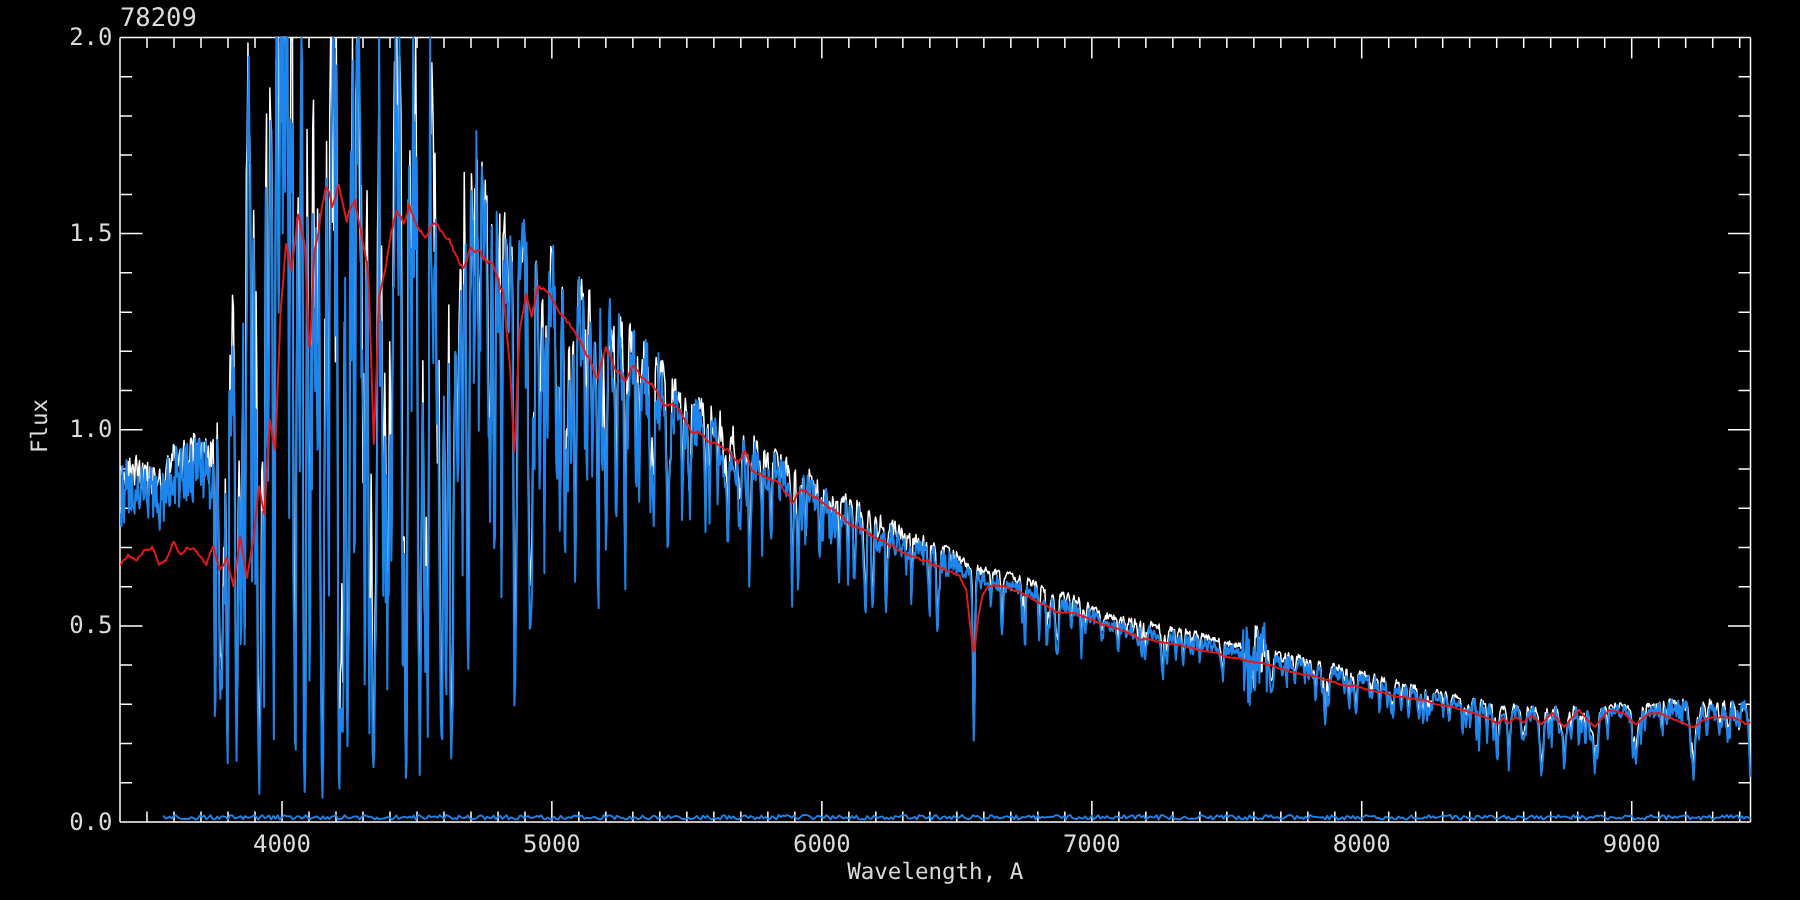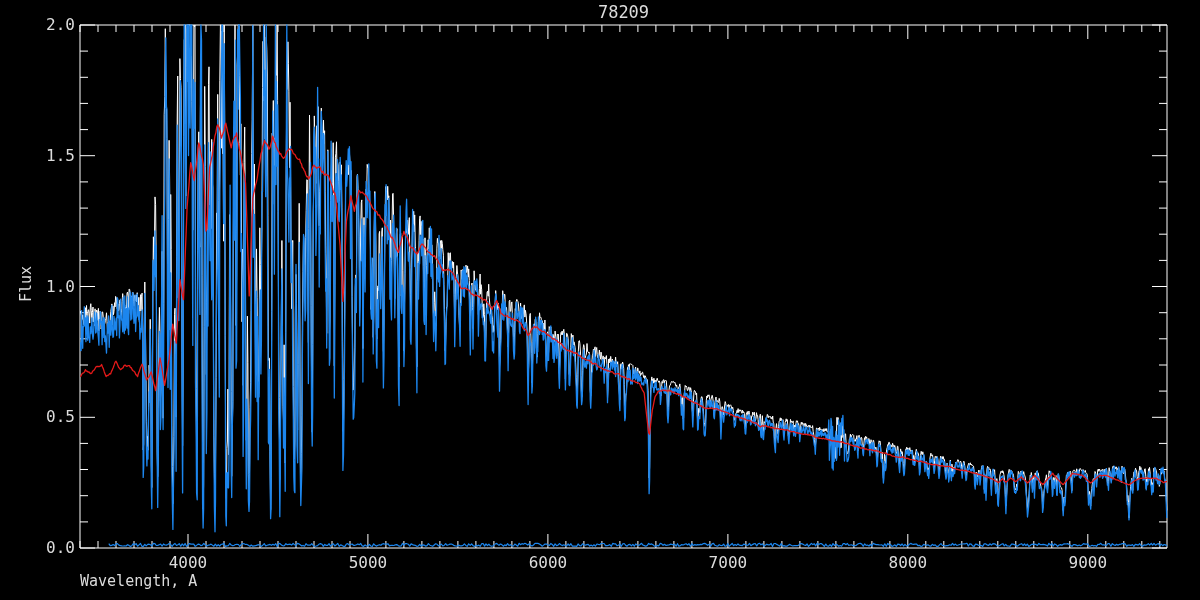--- a/index.html
+++ b/index.html
@@ -1,21 +1,21 @@
 <!DOCTYPE html>
 <html><head>
 <meta charset="utf-8">
 <style>
   html,body{margin:0;padding:0;background:#000;}
   #stage{position:relative;width:1200px;height:600px;background:#000;overflow:hidden;
          font-family:"DejaVu Sans Mono","Liberation Mono",monospace;}
   svg{position:absolute;left:0;top:0;}
   .lbl{position:absolute;color:#dcdcdc;}
-  #title{left:80px;top:2px;width:1087px;text-align:center;font-size:17px;}
-  #xlabel{left:80px;top:572px;width:1087px;text-align:left;font-size:15px;}
+  #title{left:80px;top:2px;width:1087px;font-size:17px;}
+  #xlabel{left:80px;top:572px;width:1087px;text-align:center;font-size:15px;}
   #ylabel{left:8px;top:275px;font-size:15px;transform:rotate(-90deg);transform-origin:center;}
 </style>
 </head>
 <body>
 
 <div id="stage">
   <svg id="chart" width="1200" height="600">
       <path d="M80 25H1167M80 548H1167M80 25V548M1167 25V548M80.0 548v-7M80.0 25v7M98.0 548v-7M98.0 25v7M116.0 548v-7M116.0 25v7M134.0 548v-7M134.0 25v7M152.0 548v-7M152.0 25v7M170.0 548v-7M170.0 25v7M188.0 548v-14M188.0 25v14M206.0 548v-7M206.0 25v7M224.0 548v-7M224.0 25v7M242.0 548v-7M242.0 25v7M260.0 548v-7M260.0 25v7M278.0 548v-7M278.0 25v7M296.0 548v-7M296.0 25v7M314.0 548v-7M314.0 25v7M332.0 548v-7M332.0 25v7M350.0 548v-7M350.0 25v7M367.9 548v-14M367.9 25v14M385.9 548v-7M385.9 25v7M403.9 548v-7M403.9 25v7M421.9 548v-7M421.9 25v7M439.9 548v-7M439.9 25v7M457.9 548v-7M457.9 25v7M475.9 548v-7M475.9 25v7M493.9 548v-7M493.9 25v7M511.9 548v-7M511.9 25v7M529.9 548v-7M529.9 25v7M547.9 548v-14M547.9 25v14M565.9 548v-7M565.9 25v7M583.9 548v-7M583.9 25v7M601.9 548v-7M601.9 25v7M619.9 548v-7M619.9 25v7M637.9 548v-7M637.9 25v7M655.9 548v-7M655.9 25v7M673.9 548v-7M673.9 25v7M691.9 548v-7M691.9 25v7M709.9 548v-7M709.9 25v7M727.9 548v-14M727.9 25v14M745.9 548v-7M745.9 25v7M763.9 548v-7M763.9 25v7M781.9 548v-7M781.9 25v7M799.9 548v-7M799.9 25v7M817.9 548v-7M817.9 25v7M835.9 548v-7M835.9 25v7M853.9 548v-7M853.9 25v7M871.9 548v-7M871.9 25v7M889.9 548v-7M889.9 25v7M907.8 548v-14M907.8 25v14M925.8 548v-7M925.8 25v7M943.8 548v-7M943.8 25v7M961.8 548v-7M961.8 25v7M979.8 548v-7M979.8 25v7M997.8 548v-7M997.8 25v7M1015.8 548v-7M1015.8 25v7M1033.8 548v-7M1033.8 25v7M1051.8 548v-7M1051.8 25v7M1069.8 548v-7M1069.8 25v7M1087.8 548v-14M1087.8 25v14M1105.8 548v-7M1105.8 25v7M1123.8 548v-7M1123.8 25v7M1141.8 548v-7M1141.8 25v7M1159.8 548v-7M1159.8 25v7M80 548.0h15M1167 548.0h-15M80 521.9h8M1167 521.9h-8M80 495.7h8M1167 495.7h-8M80 469.5h8M1167 469.5h-8M80 443.4h8M1167 443.4h-8M80 417.3h15M1167 417.3h-15M80 391.1h8M1167 391.1h-8M80 365.0h8M1167 365.0h-8M80 338.8h8M1167 338.8h-8M80 312.7h8M1167 312.7h-8M80 286.5h15M1167 286.5h-15M80 260.4h8M1167 260.4h-8M80 234.2h8M1167 234.2h-8M80 208.1h8M1167 208.1h-8M80 181.9h8M1167 181.9h-8M80 155.7h15M1167 155.7h-15M80 129.6h8M1167 129.6h-8M80 103.4h8M1167 103.4h-8M80 77.3h8M1167 77.3h-8M80 51.1h8M1167 51.1h-8M80 25.0h15M1167 25.0h-15" stroke="#ffffff" fill="none" stroke-width="1"></path>
       <text x="187.98013245033113" y="568" fill="#dcdcdc" font-size="16" font-family="DejaVu Sans Mono, monospace" text-anchor="middle">4000</text>
       <text x="367.94701986754967" y="568" fill="#dcdcdc" font-size="16" font-family="DejaVu Sans Mono, monospace" text-anchor="middle">5000</text>

